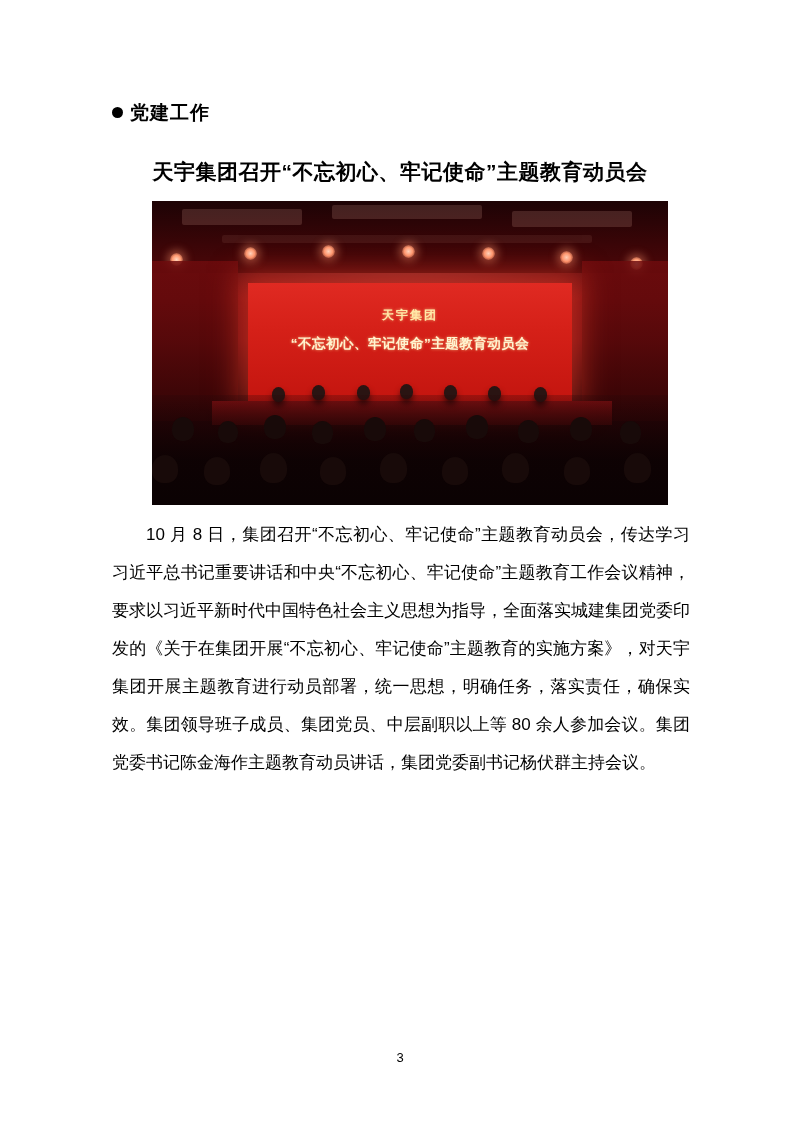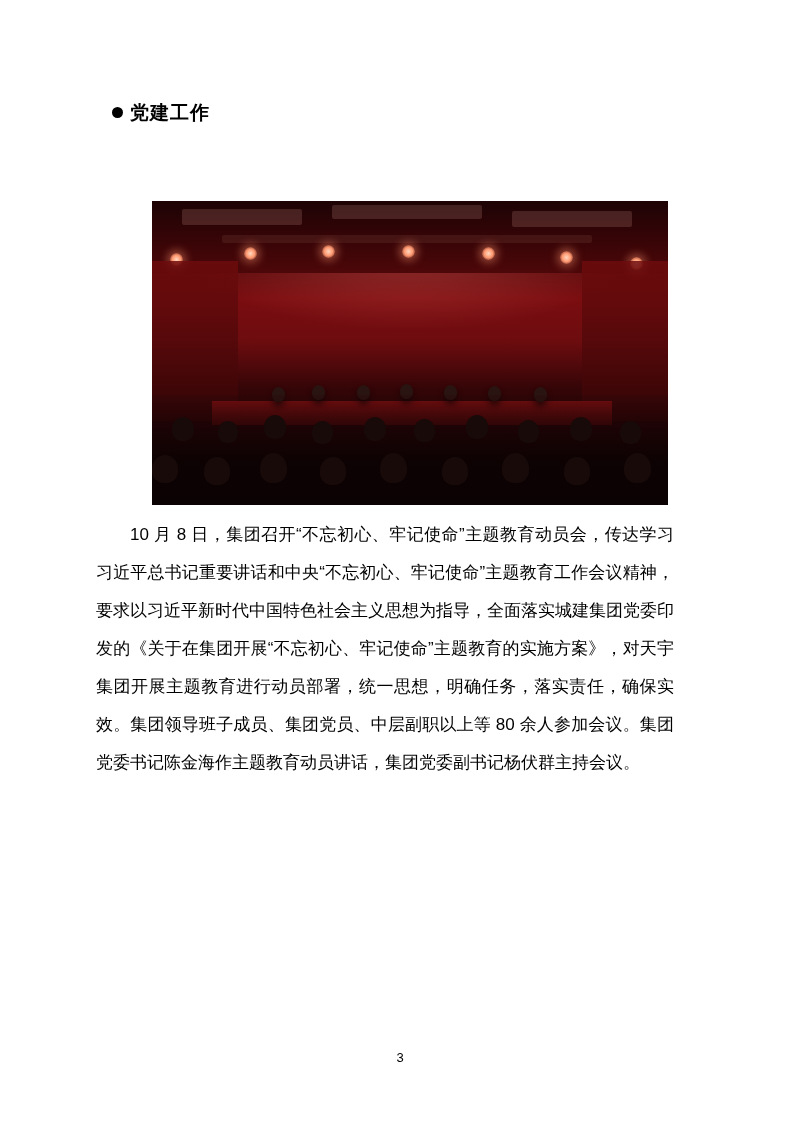--- a/index.html
+++ b/index.html
@@ -146,21 +146,21 @@
     position: absolute;
     top: 60px; width: 86px; height: 160px;
     background: linear-gradient(180deg,#6e0b0d,#360506);
     opacity: 0.85;
   }
   .wall-l { left: 0; }
   .wall-r { right: 0; }
 
   .body-text {
     position: absolute;
-    left: 96px;
+    left: 112px;
     top: 516px;
     width: 578px;
     font-family: "Liberation Sans", sans-serif;
     font-size: 17px;
     line-height: 38px;
     text-align: justify;
     color: #000;
   }
   .body-text p {
     margin: 0 0 0 0;
@@ -178,40 +178,45 @@
 </style>
 </head>
 <body>
 
 <div class="page">
 
   <div class="section-heading">
     <span class="bullet-dot"></span><span>党建工作</span>
   </div>
 
+  <div class="article-title">天宇集团召开“不忘初心、牢记使命”主题教育动员会</div>
 
   <div class="figure">
     <div class="photo">
       <div class="ceiling"></div>
       <div class="ceil-panel" style="left:30px;top:8px;width:120px;height:16px;"></div>
       <div class="ceil-panel" style="left:180px;top:4px;width:150px;height:14px;"></div>
       <div class="ceil-panel" style="left:360px;top:10px;width:120px;height:16px;"></div>
       <div class="ceil-panel" style="left:70px;top:34px;width:370px;height:8px;opacity:.5;"></div>
 
       <div class="spot" style="left:18px;top:52px;"></div>
       <div class="spot" style="left:92px;top:46px;"></div>
       <div class="spot" style="left:170px;top:44px;"></div>
       <div class="spot" style="left:250px;top:44px;"></div>
       <div class="spot" style="left:330px;top:46px;"></div>
       <div class="spot" style="left:408px;top:50px;"></div>
       <div class="spot" style="left:478px;top:56px;"></div>
 
       <div class="wall-l"></div>
       <div class="wall-r"></div>
 
+      <div class="screen">
+        <div class="screen-line1">天宇集团</div>
+        <div class="screen-line2">“不忘初心、牢记使命”主题教育动员会</div>
+      </div>
 
       <div class="stage"></div>
       <div class="head-row">
         <div class="head" style="left:120px;top:186px;"></div>
         <div class="head" style="left:160px;top:184px;"></div>
         <div class="head" style="left:205px;top:184px;"></div>
         <div class="head" style="left:248px;top:183px;"></div>
         <div class="head" style="left:292px;top:184px;"></div>
         <div class="head" style="left:336px;top:185px;"></div>
         <div class="head" style="left:382px;top:186px;"></div>

